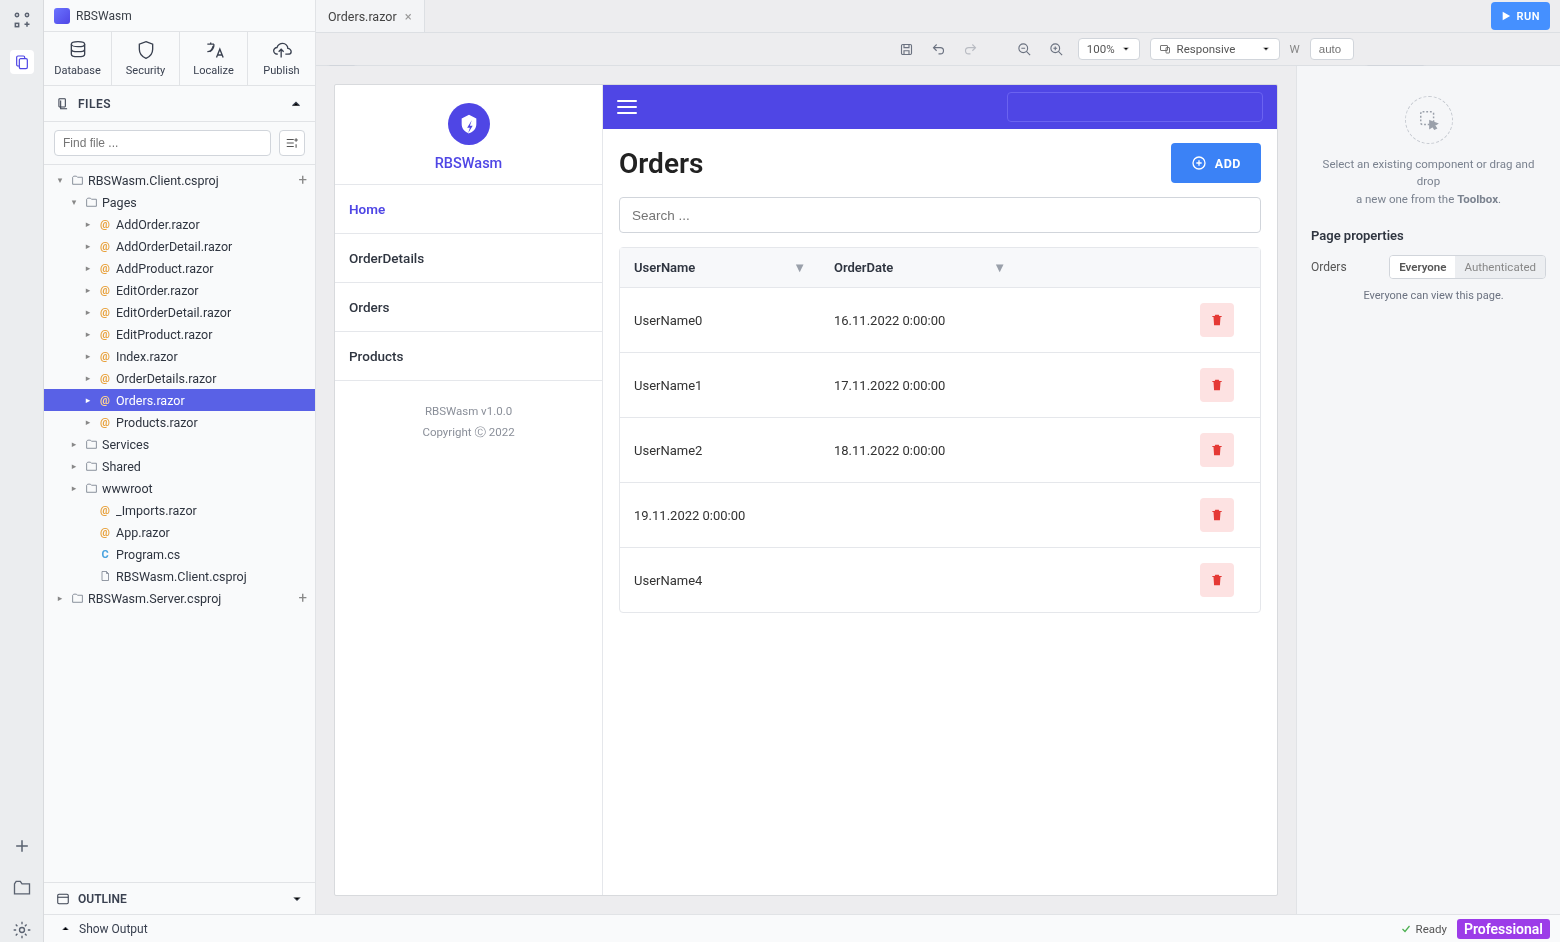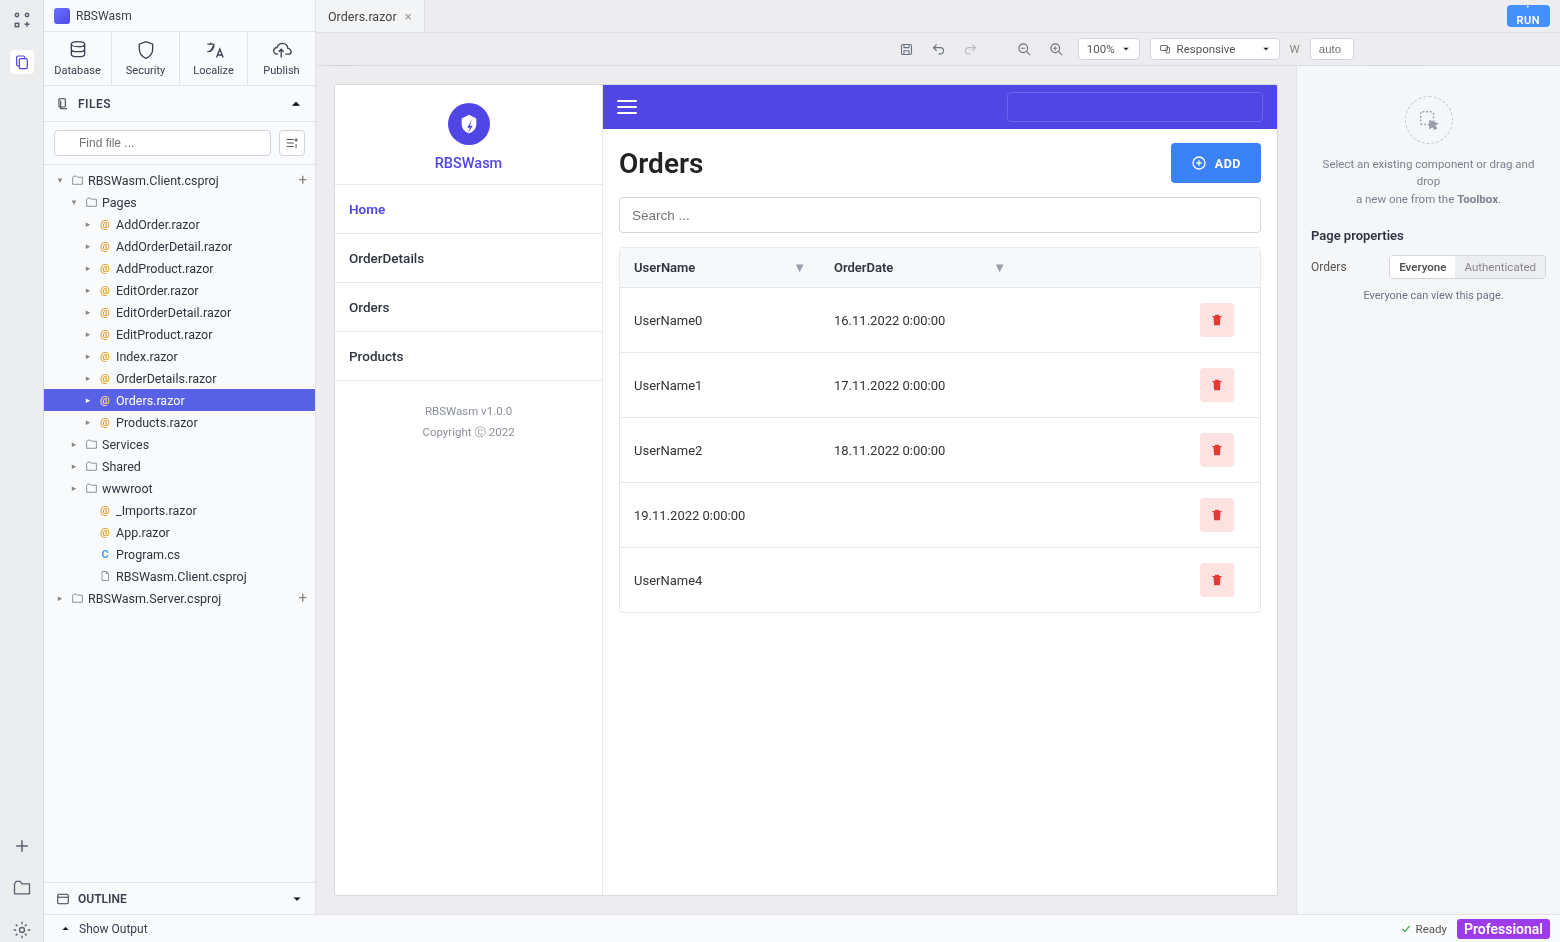--- a/index.html
+++ b/index.html
@@ -13,42 +13,42 @@
 .panel-title { height: 32px; display: flex; align-items: center; padding: 0 10px; border-bottom: 1px solid #e1e3e6; gap: 6px; font-size: 12px; color: #3a3f47; }
 .title-icon { width: 16px; height: 16px; background: linear-gradient(135deg,#6b73ff,#4f46e5); border-radius: 3px; }
 .toolbar-row { height: 54px; display: flex; border-bottom: 1px solid #e1e3e6; }
 .tool-btn { flex: 1; display: flex; flex-direction: column; align-items: center; justify-content: center; gap: 4px; font-size: 11px; color: #3a4150; cursor: pointer; border-right: 1px solid #e1e3e6; }
 .tool-btn:last-child { border-right: none; }
 .tool-btn svg { width: 20px; height: 20px; stroke: #3a4150; }
 .section-hdr { height: 36px; display: flex; align-items: center; padding: 0 12px; border-bottom: 1px solid #e1e3e6; gap: 8px; color: #3a4150; font-size: 12px; letter-spacing: .5px; font-weight: 600; }
 .section-hdr .grow { flex: 1; }
 .section-hdr svg { width: 14px; height: 14px; }
 .find-row { padding: 8px 10px; display: flex; gap: 8px; align-items: center; border-bottom: 1px solid #e1e3e6; }
-.find-row input { flex: 1; height: 26px; border: 1px solid #d1d5db; border-radius: 4px; padding: 0 24px; font-size: 12px; background: #fff; color: #555; }
+.find-row input { flex: 1; height: 26px; border: 1px solid #d1d5db; border-radius: 4px; padding: 0 8px; font-size: 12px; background: #fff; color: #555; }
 .find-row .btn-icon { width: 26px; height: 26px; display: flex; align-items: center; justify-content: center; border: 1px solid #d1d5db; border-radius: 4px; background: #fff; cursor: pointer; }
 .tree { flex: 1; overflow-y: auto; padding: 4px 0; font-size: 12.5px; }
 .tree-row { display: flex; align-items: center; height: 22px; padding-right: 8px; gap: 4px; cursor: pointer; color: #2f3540; }
 .tree-row.selected { background: #5961e6; color: #fff; }
 .tree-row .chev { width: 12px; display: flex; justify-content: center; font-size: 9px; color: #888; }
 .tree-row.selected .chev { color: #fff; }
 .tree-row .ficon { width: 14px; height: 14px; display: flex; align-items: center; justify-content: center; font-size: 11px; }
 .tree-row .plus { margin-left: auto; color: #888; font-size: 15px; }
 .ic-folder { color: #7a828f; }
 .ic-razor { color: #e8a23e; font-weight: 700; font-size: 12px; }
 .tree-row.selected .ic-razor { color: #ffd590; }
 .ic-cs { color: #4aa3df; }
 .outline-hdr { height: 32px; border-top: 1px solid #e1e3e6; display: flex; align-items: center; padding: 0 12px; gap: 8px; font-size: 12px; font-weight: 600; color: #3a4150; }
 .outline-hdr .grow { flex: 1; }
 .show-output { height: 32px; border-top: 1px solid #e1e3e6; display: flex; align-items: center; padding: 0 12px; gap: 8px; font-size: 12px; color: #3a4150; }
 .center { flex: 1; display: flex; flex-direction: column; background: #ededef; }
 .tabbar { height: 32px; display: flex; align-items: stretch; background: #ededef; }
 .tab { display: flex; align-items: center; padding: 0 12px; gap: 8px; background: #f3f4f6; border-right: 1px solid #dcdfe3; font-size: 12.5px; color: #444; }
 .tab .x { color: #999; cursor: pointer; font-size: 13px; }
 .tabbar .grow { flex: 1; }
-.run-btn { align-self: center; margin-right: 10px; height: 22px; background: #4590ff; color: #fff; border-radius: 4px; padding: 0 10px; display: flex; align-items: center; gap: 6px; font-size: 11px; font-weight: 600; letter-spacing: .5px; cursor: pointer; flex-direction: column; }
+.run-btn { align-self: center; margin-right: 10px; height: 28px; background: #4590ff; color: #fff; border-radius: 4px; padding: 0 10px; display: flex; align-items: center; gap: 6px; font-size: 11px; font-weight: 600; letter-spacing: .5px; cursor: pointer; }
 .run-btn svg { width: 10px; height: 10px; fill: #fff; }
 .subbar { height: 34px; border-top: 1px solid #dcdfe3; border-bottom: 1px solid #dcdfe3; display: flex; align-items: center; padding: 0 10px; gap: 10px; font-size: 11.5px; color: #555; }
 .pill { height: 16px; display: flex; align-items: center; padding: 0 9px; border-radius: 4px; cursor: pointer; letter-spacing: .5px; margin-top: 48px; }
 .pill.active { background: #fff; border: 1px solid #d1d5db; font-weight: 600; }
 .subbar .grow { flex: 1; }
 .sb-icon { width: 22px; height: 22px; display: flex; align-items: center; justify-content: center; color: #6b7280; cursor: pointer; }
 .zoom { height: 22px; border: 1px solid #d1d5db; background: #fff; border-radius: 4px; padding: 0 8px; display: flex; align-items: center; gap: 6px; font-size: 11.5px; }
 .resp { height: 22px; border: 1px solid #d1d5db; background: #fff; border-radius: 4px; padding: 0 8px; display: flex; align-items: center; gap: 6px; width: 130px; font-size: 11.5px; }
 .wbox { height: 22px; border: 1px solid #d1d5db; background: #fff; border-radius: 4px; padding: 0 8px; width: 44px; font-size: 11.5px; color: #999; }
 .view-tabs { margin-left: auto; display: flex; gap: 4px; }

